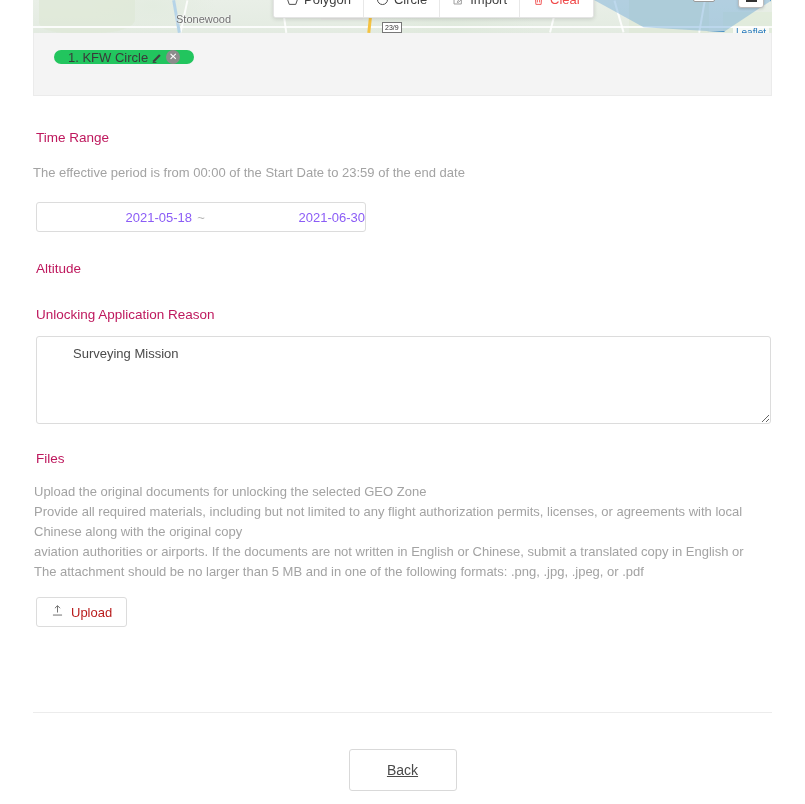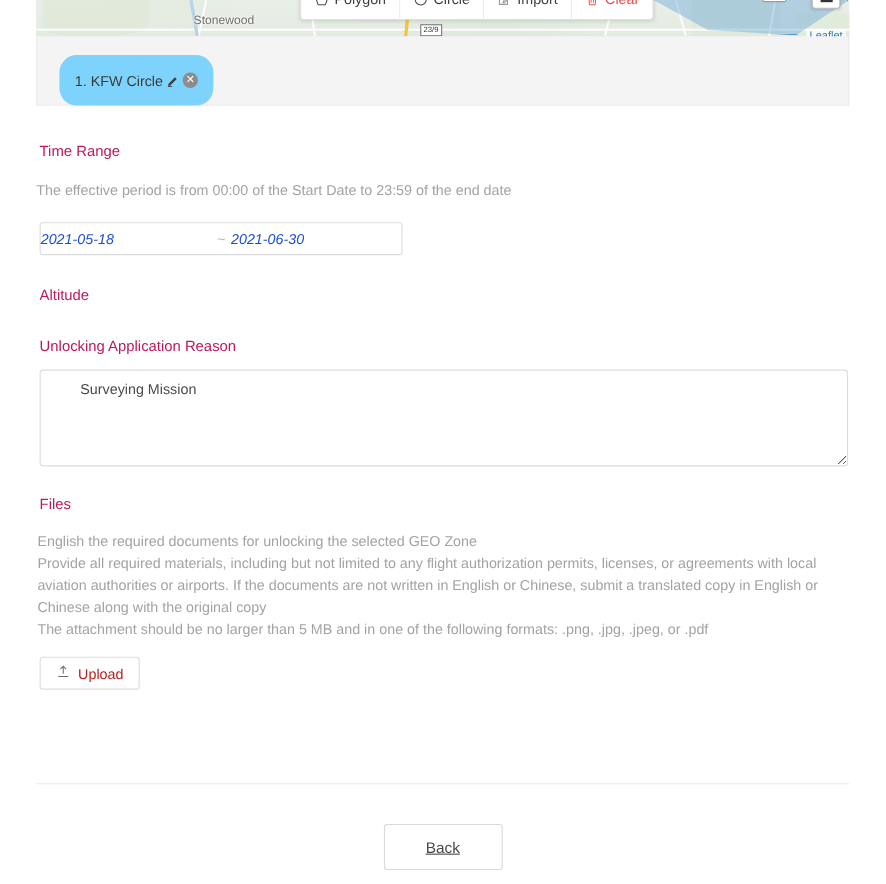--- a/index.html
+++ b/index.html
@@ -129,22 +129,22 @@
   .zones-panel {
     position: absolute; left: 33px; top: 33px;
     width: 739px; height: 63px;
     background: #f4f4f4;
     border: 1px solid #ebebeb;
     border-top: none;
   }
   .zone-chip {
     position: absolute; left: 20px; top: 17px;
     display: inline-flex; align-items: center; gap: 3px;
-    height: 46px; padding: 0 14px;
-    background: #7dd3fc;
+    height: 14px; padding: 0 14px;
+    background: #22c55e;
     border-radius: 16px;
     font-size: 13px; color: #3a3a3a;
     cursor: pointer;
   }
   .chip-icon { display: inline-flex; align-items: center; justify-content: center; cursor: pointer; }
   .chip-close {
     width: 14px; height: 14px; border-radius: 50%;
     background: #8c8c8c; color: #fff;
     font-size: 10px; line-height: 14px; text-align: center;
     display: inline-block; cursor: pointer;
@@ -161,22 +161,22 @@
 
   .field-row { margin-left: 36px; }
 
   .date-picker {
     display: inline-flex; align-items: center;
     width: 330px; height: 30px;
     border: 1px solid #dcdcdc; border-radius: 3px;
     background: #fff; cursor: pointer;
   }
   .date-val {
-    flex: 1; text-align: left;
-    font-size: 13px; color: #1d4ed8; font-style: italic;
+    flex: 1; text-align: right;
+    font-size: 13px; color: #8b5cf6;
   }
   .date-sep { width: 18px; text-align: center; color: #b5b5b5; font-size: 13px; }
 
   .alt-group {
     display: inline-flex; align-items: stretch;
     height: 30px; width: 374px;
   }
   .alt-input {
     flex: 1;
     border: 1px solid #dcdcdc; border-right: none;
@@ -342,24 +342,24 @@
       </div>
     </div>
 
     <div class="section-label" style="margin-top:29px;">Altitude</div>
 
     <div class="section-label" style="margin-top:31px;">Unlocking Application Reason</div>
     <textarea class="reason-area" style="margin-top: 14px; padding-left: 36px;" placeholder="Please enter the reason">Surveying Mission</textarea>
 
     <div class="section-label" style="margin-top:27px;">Files</div>
     <div style="margin-top:16px;">
-      <div class="file-line">English the required documents for unlocking the selected GEO Zone</div>
+      <div class="file-line">Upload the original documents for unlocking the selected GEO Zone</div>
       <div class="file-line">Provide all required materials, including but not limited to any flight authorization permits, licenses, or agreements with local</div>
+      <div class="file-line">Chinese along with the original copy</div>
       <div class="file-line">aviation authorities or airports. If the documents are not written in English or Chinese, submit a translated copy in English or</div>
-      <div class="file-line">Chinese along with the original copy</div>
       <div class="file-line">The attachment should be no larger than 5 MB and in one of the following formats: .png, .jpg, .jpeg, or .pdf</div>
     </div>
 
     <div style="margin-top:15px;">
       <button class="upload-btn">
         <span>
           <svg width="13" height="13" viewBox="0 0 16 16">
             <path d="M8 10.5 V2.2 M4.8 5.2 L8 2 L11.2 5.2" fill="none" stroke="#6f6f6f" stroke-width="1.2"></path>
             <path d="M2.4 13.6 H13.6" stroke="#6f6f6f" stroke-width="1.2"></path>
           </svg>

